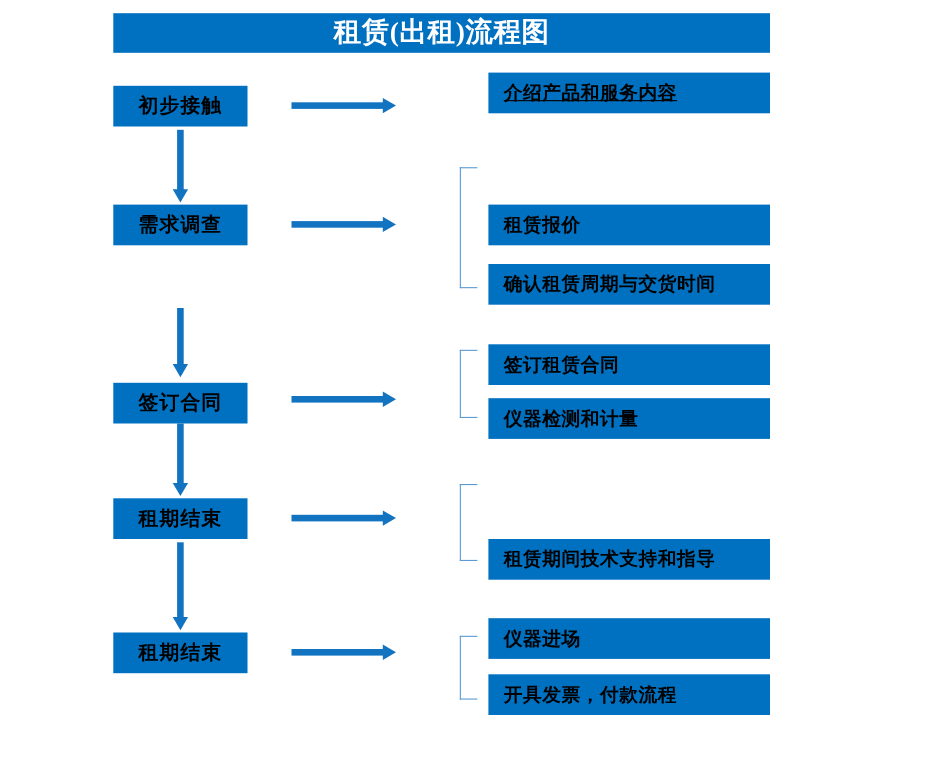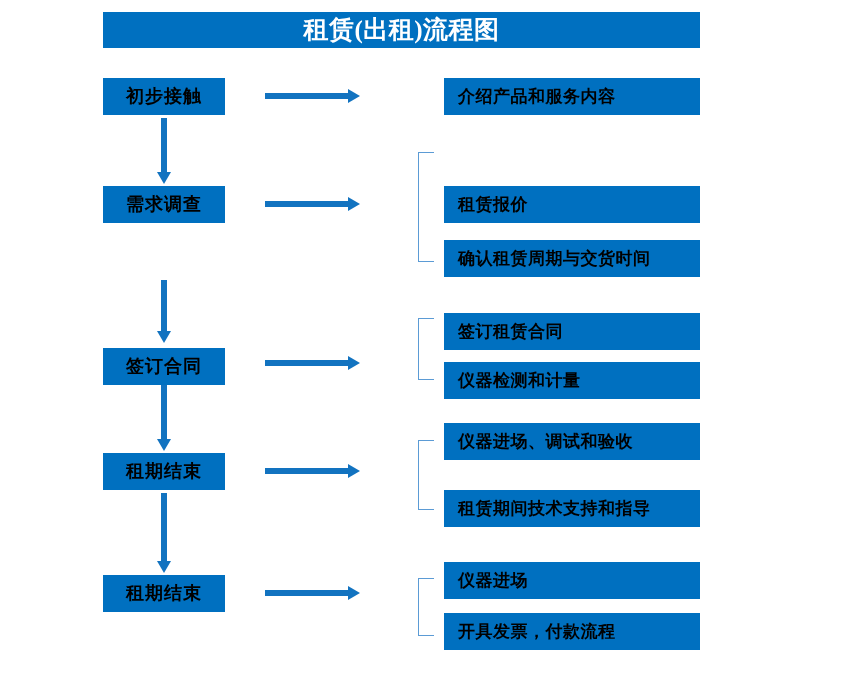--- a/index.html
+++ b/index.html
@@ -144,32 +144,31 @@
   <div class="arrow-h" style="left:265px; top:590px; width:84px;"></div>
 
   <div class="bracket" style="left:418px; top:152px; height:110px;"></div>
 
   <div class="bracket" style="left:418px; top:318px; height:62px;"></div>
 
   <div class="bracket" style="left:418px; top:440px; height:70px;"></div>
 
   <div class="bracket" style="left:418px; top:578px; height:58px;"></div>
 
-  <div class="node detail" style="top:78px;">介绍产品和服务内容</div>
+  <div class="node detail" style="top:66px;text-decoration:underline;">介绍产品和服务内容</div>
 
 
   <div class="node detail" style="top:186px;">租赁报价</div>
 
   <div class="node detail" style="top:240px;">确认租赁周期与交货时间</div>
 
   <div class="node detail" style="top:313px;">签订租赁合同</div>
 
   <div class="node detail" style="top:362px;">仪器检测和计量</div>
 
-  <div class="node detail" style="top:423px;">仪器进场、调试和验收</div>
 
   <div class="node detail" style="top:490px;">租赁期间技术支持和指导</div>
 
   <div class="node detail" style="top:562px;">仪器进场</div>
 
   <div class="node detail" style="top:613px;">开具发票，付款流程</div>
 
 </div>
 
 </body></html>

